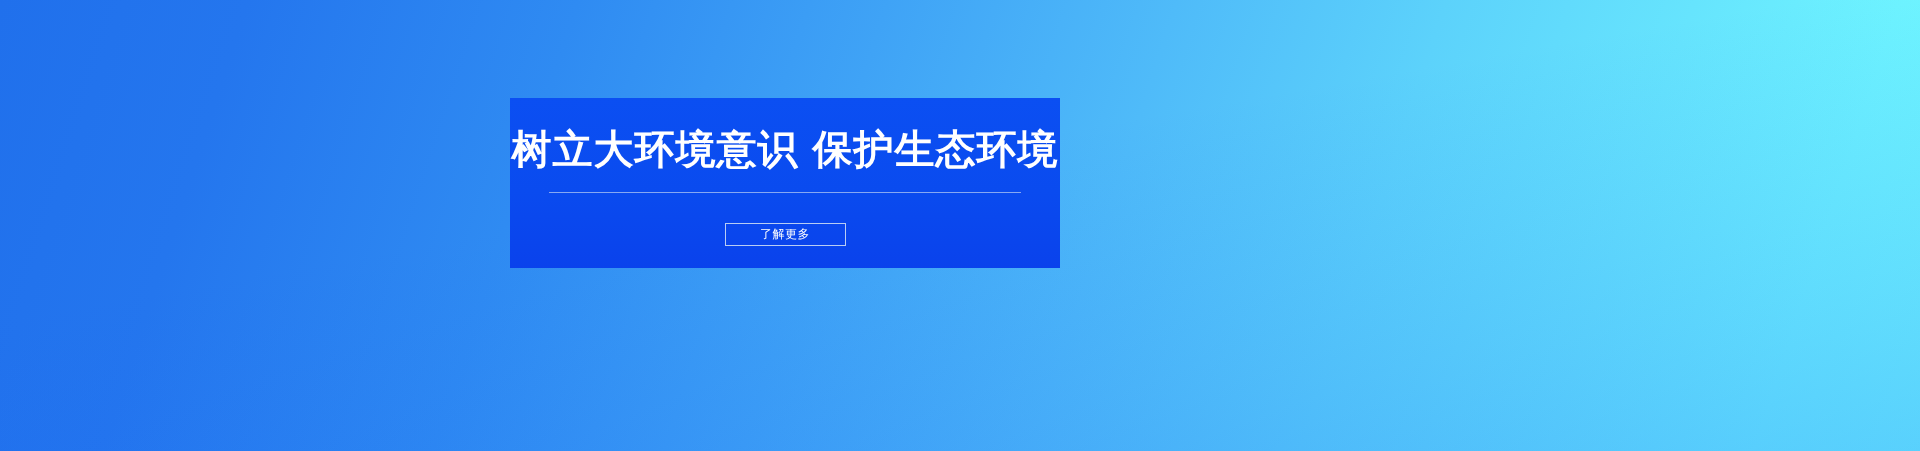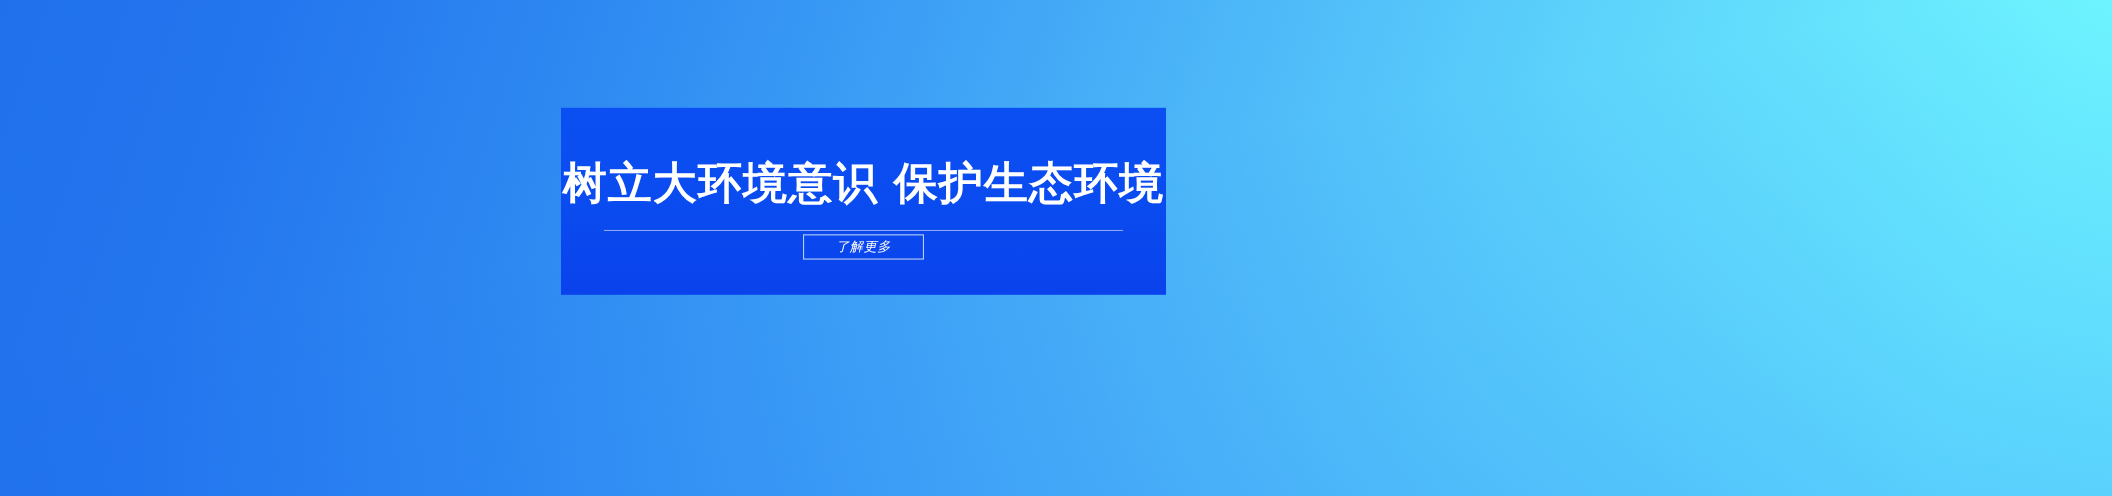--- a/index.html
+++ b/index.html
@@ -55,21 +55,21 @@
     height: 170px;
     background: linear-gradient(180deg, #0b4ff2 0%, #0a4bef 55%, #0a42ec 100%);
     z-index: 2;
     display: flex;
     flex-direction: column;
     align-items: center;
   }
 
   .headline {
     margin: 0;
-    padding-top: 49px;
+    padding-top: 32px;
     font-size: 40px;
     line-height: 1;
     font-weight: 700;
     color: #ffffff;
     letter-spacing: 1px;
     white-space: nowrap;
     font-family: "Liberation Sans", "DejaVu Sans", sans-serif;
     text-rendering: geometricPrecision;
   }
 
@@ -91,36 +91,35 @@
     padding-top: 15px;
     font-size: 13.5px;
     line-height: 1.2;
     color: #ffffff;
     letter-spacing: 0.15px;
     white-space: nowrap;
     font-weight: 400;
   }
 
   .cta-button {
-    margin-top: 3px;
-    width: 110px;
+    margin-top: 30px;
+    width: 121px;
     height: 23px;
     box-sizing: border-box;
     border: 1px solid #b9cdf4;
     background: transparent;
     color: #ffffff;
     font-size: 12px;
     line-height: 21px;
     text-align: center;
     letter-spacing: 0.5px;
     cursor: pointer;
     padding: 0;
     font-family: "Liberation Sans", "DejaVu Sans", sans-serif;
     display: block;
-    font-style: italic;
   }
 </style>
 </head>
 <body>
 
 <div id="banner">
 
   <div id="panel">
 
     <h1 class="headline"><span>树立大环境意识</span><span class="seg-gap"></span><span>保护生态环境</span></h1>

